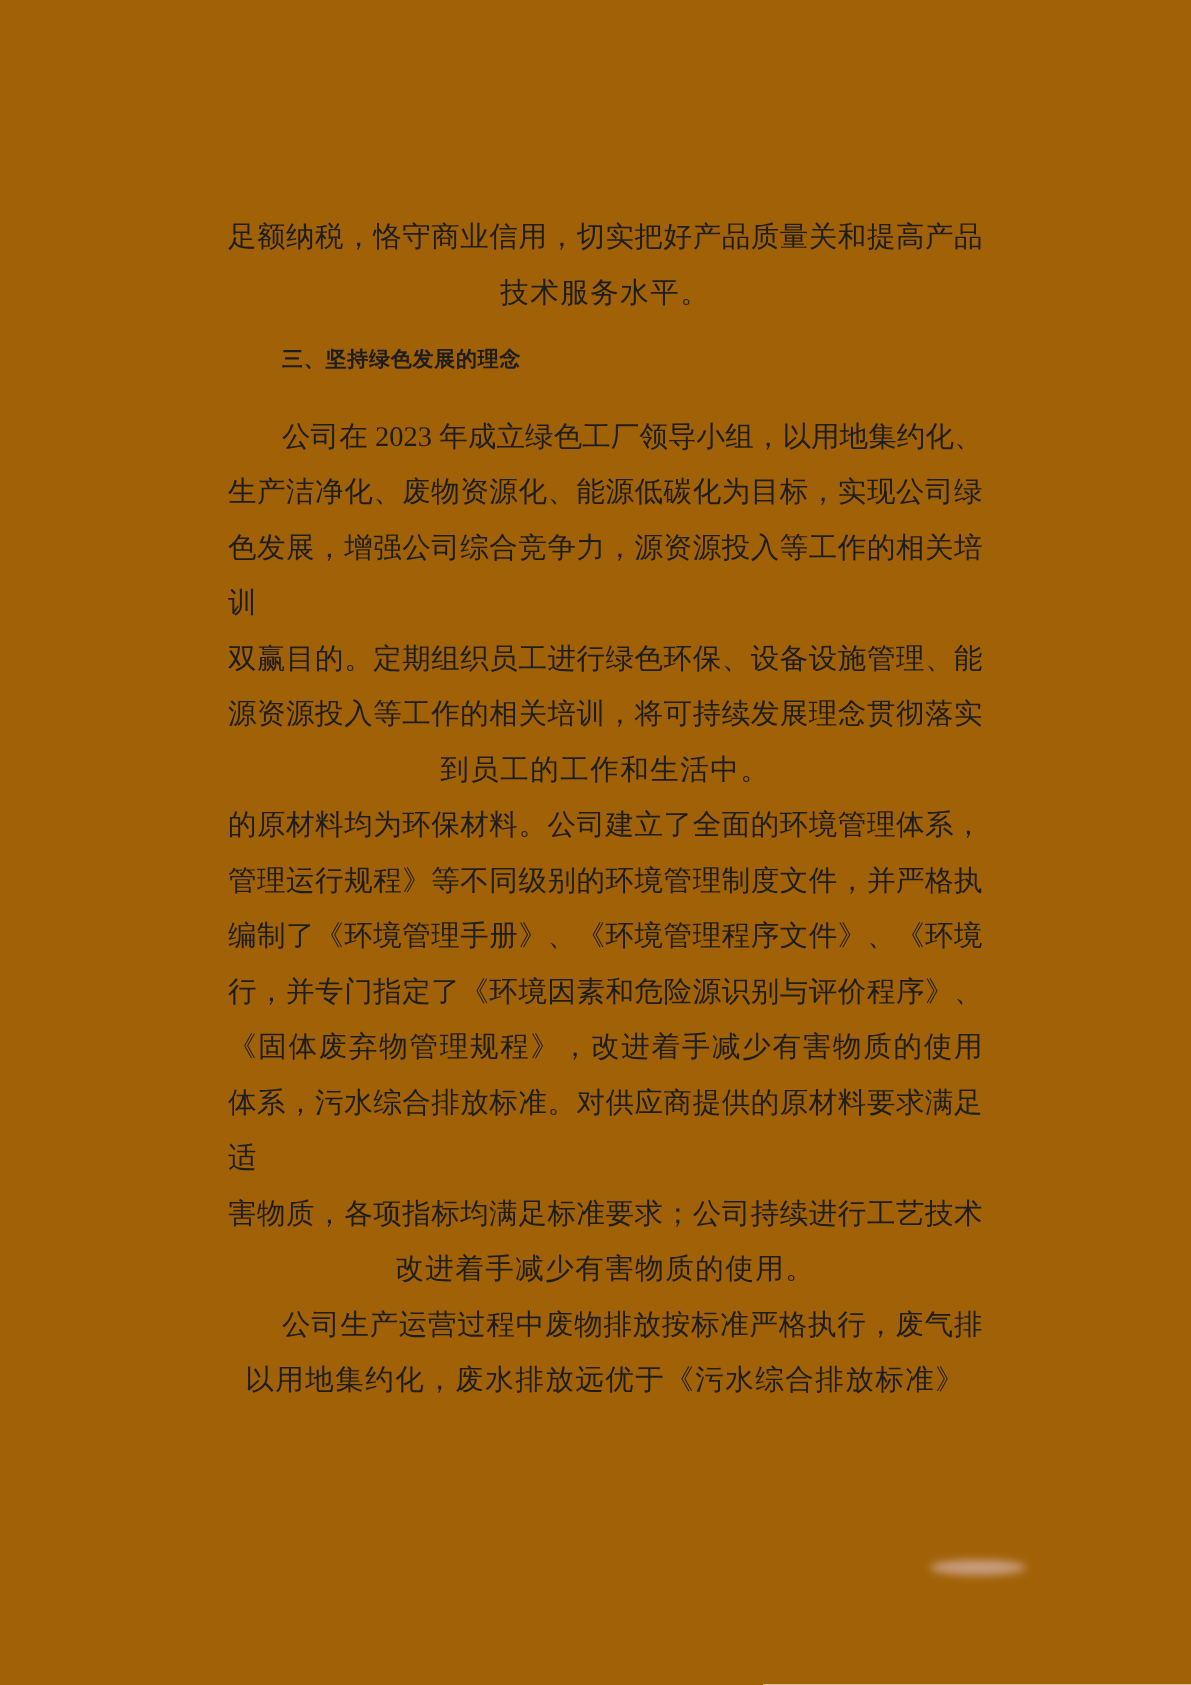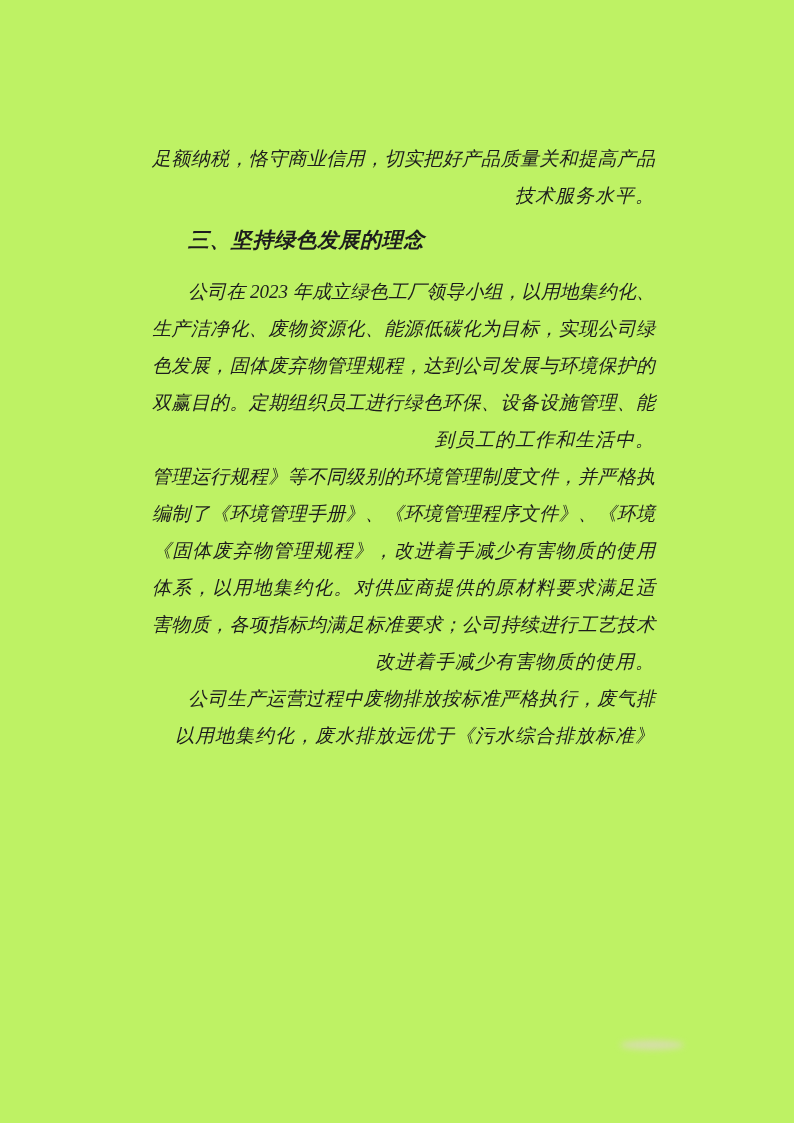--- a/index.html
+++ b/index.html
@@ -11,50 +11,49 @@
     width: 794px;
     height: 1123px;
     position: relative;
     overflow: hidden;
     font-family: "Liberation Serif", "DejaVu Serif", serif;
     color: #1d1d1d;
   }
   .page {
     position: absolute;
     inset: 0;
-    background: #bef264;
-    font-style: italic;
+    background: #a16207;
   }
   .content {
     position: absolute;
     left: 152px;
     top: 140px;
     width: 503px;
   }
   .para {
     margin: 0;
     padding: 0;
   }
   .line {
     font-size: 19px;
     line-height: 37px;
     letter-spacing: 1px;
-    text-align: right;
+    text-align: center;
     white-space: normal;
   }
   .line.fill {
     letter-spacing: 0;
     text-align: justify;
     text-align-last: justify;
   }
   .line.first {
     text-indent: 36px;
   }
   .heading {
-    font-size: 21px;
+    font-size: 14px;
     line-height: 37px;
     font-weight: bold;
     letter-spacing: 0.5px;
     text-indent: 36px;
     margin: 8px 0 14px 0;
   }
   .watermark-smudge {
     position: absolute;
     left: 620px;
     top: 1040px;
@@ -71,29 +70,32 @@
 <div class="page">
   <div class="content">
       <div class="para">
         <div class="line fill">足额纳税，恪守商业信用，切实把好产品质量关和提高产品</div>
         <div class="line">技术服务水平。</div>
       </div>
       <div class="heading">三、坚持绿色发展的理念</div>
       <div class="para">
         <div class="line fill first">公司在 2023 年成立绿色工厂领导小组，以用地集约化、</div>
         <div class="line fill">生产洁净化、废物资源化、能源低碳化为目标，实现公司绿</div>
-        <div class="line fill">色发展，固体废弃物管理规程，达到公司发展与环境保护的</div>
+        <div class="line fill">色发展，增强公司综合竞争力，源资源投入等工作的相关培训</div>
         <div class="line fill">双赢目的。定期组织员工进行绿色环保、设备设施管理、能</div>
+        <div class="line fill">源资源投入等工作的相关培训，将可持续发展理念贯彻落实</div>
         <div class="line">到员工的工作和生活中。</div>
       </div>
       <div class="para">
+        <div class="line fill">的原材料均为环保材料。公司建立了全面的环境管理体系，</div>
         <div class="line fill">管理运行规程》等不同级别的环境管理制度文件，并严格执</div>
         <div class="line fill">编制了《环境管理手册》、《环境管理程序文件》、《环境</div>
+        <div class="line fill">行，并专门指定了《环境因素和危险源识别与评价程序》、</div>
         <div class="line fill">《固体废弃物管理规程》，改进着手减少有害物质的使用</div>
-        <div class="line fill">体系，以用地集约化。对供应商提供的原材料要求满足适</div>
+        <div class="line fill">体系，污水综合排放标准。对供应商提供的原材料要求满足适</div>
         <div class="line fill">害物质，各项指标均满足标准要求；公司持续进行工艺技术</div>
         <div class="line">改进着手减少有害物质的使用。</div>
       </div>
       <div class="para">
         <div class="line fill first">公司生产运营过程中废物排放按标准严格执行，废气排</div>
         <div class="line">以用地集约化，废水排放远优于《污水综合排放标准》</div>
       </div>
     </div>
   <div class="watermark-smudge" style="background: rgb(233, 207, 226);"></div>
 </div>

